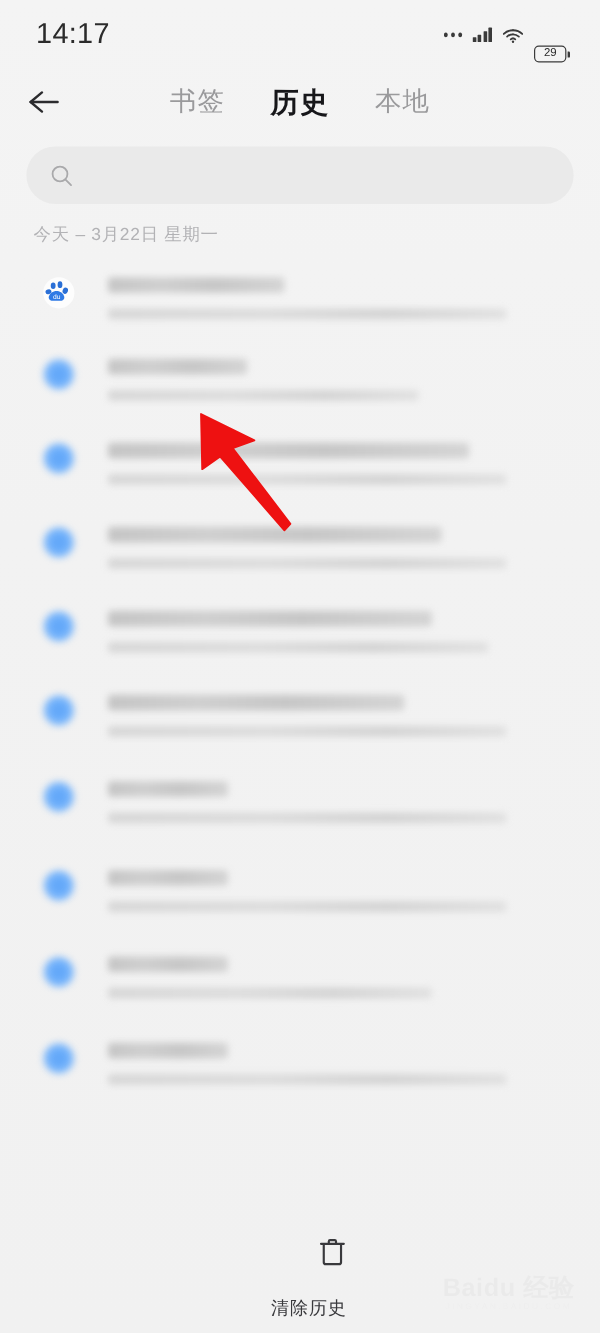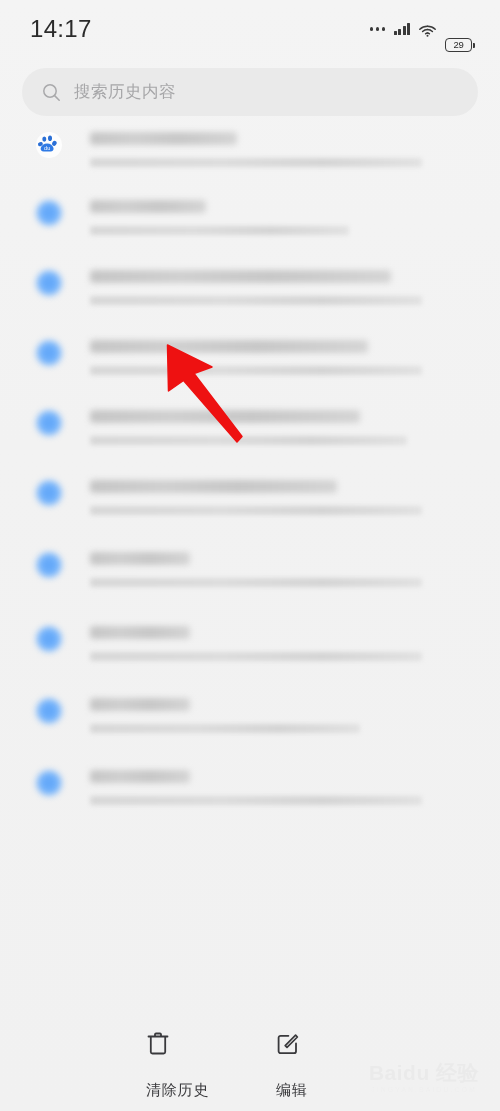--- a/index.html
+++ b/index.html
@@ -125,21 +125,21 @@
     filter:blur(2.9px); opacity:.78;
   }
 
   
   .bottombar {
     flex:0 0 84px; height:84px;
     display:flex; align-items:center; justify-content:center; gap:52px;
     padding-bottom:8px;
   }
   .bbtn {
-    display:flex; flex-direction:column; align-items:flex-start; gap:25px; cursor:pointer;
+    display:flex; flex-direction:column; align-items:flex-end; gap:25px; cursor:pointer;
     min-width:78px;
   }
   .bbtn .lbl { font-size:15px; color:#39393c; letter-spacing:.8px; }
 
   
   .cursor { position:absolute; left:150px; top:318px; pointer-events:none; }
 
   
   .watermark {
     position:absolute; right:6px; bottom:16px;
@@ -178,32 +178,45 @@
           <path d="M8.5 9C9.2 9 9.9 9.3 10.4 9.8" stroke="#3a3a3a" stroke-width="1.5" fill="none" stroke-linecap="round"></path>
           <circle cx="8.5" cy="11.8" r="1" fill="#3a3a3a"></circle>
         </svg>
       </span>
       <span class="battery">
         <span>29</span>
       </span>
     </div>
   </div>
 
+  <div class="navbar">
+    <div class="back-btn">
+      <svg width="30" height="22" viewBox="0 0 30 22">
+        <path d="M13 3 L3.5 11 L13 19" stroke="#2b2b2e" stroke-width="2" fill="none" stroke-linecap="round" stroke-linejoin="round"></path>
+        <path d="M3.5 11 H26" stroke="#2b2b2e" stroke-width="2" fill="none" stroke-linecap="round"></path>
+      </svg>
+    </div>
+    <div class="tabs">
+      <div class="tab">书签</div>
+      <div class="tab active">历史</div>
+      <div class="tab">本地</div>
+    </div>
+  </div>
 
   <div class="search-wrap">
     <div class="searchbar">
       <svg width="19" height="19" viewBox="0 0 19 19">
         <circle cx="8" cy="8" r="6.2" stroke="#a9a9ab" stroke-width="1.5" fill="none"></circle>
         <path d="M12.6 12.6 L17.2 17.2" stroke="#a9a9ab" stroke-width="1.5" stroke-linecap="round"></path>
       </svg>
-      <span class="search-ph">搜索历史内容</span>
-    </div>
-  </div>
-
-
+    </div>
+  </div>
+
+
+  <div class="date-head">今天 – 3月22日 星期一</div>
 
   <div class="list">
       <div class="hrow" style="top: 12px;">
         <div class="fav baidu">
           <svg width="24" height="24" viewBox="0 0 24 24">
             <ellipse cx="7.3" cy="6.1" rx="2.0" ry="2.7" fill="#2a6fd6"></ellipse>
             <ellipse cx="13.0" cy="5.2" rx="2.0" ry="2.8" fill="#2a6fd6"></ellipse>
             <ellipse cx="3.4" cy="11.1" rx="2.5" ry="2.0" fill="#2a6fd6" transform="rotate(-20 3.4 11.1)"></ellipse>
             <ellipse cx="17.4" cy="10.3" rx="2.2" ry="2.6" fill="#2a6fd6" transform="rotate(22 17.4 10.3)"></ellipse>
             <path d="M10.2 10.4c3.0 0 5.6 2.0 6.3 4.6.5 1.9-.9 3.6-3.0 3.6H6.7c-2.1 0-3.5-1.7-3.0-3.6.7-2.6 3.3-4.6 6.5-4.6z" fill="#2f7ae5"></path>
@@ -282,27 +295,20 @@
 
   <div class="bottombar">
     <div class="bbtn">
       <svg width="24" height="25" viewBox="0 0 24 25">
         <path d="M2.5 5.5 H21.5" stroke="#39393c" stroke-width="1.8" stroke-linecap="round"></path>
         <path d="M9 5.5 V3.4 A1 1 0 0 1 10 2.5 H14 A1 1 0 0 1 15 3.4 V5.5" stroke="#39393c" stroke-width="1.8" fill="none" stroke-linejoin="round"></path>
         <path d="M4.8 5.5 V21 A1.6 1.6 0 0 0 6.4 22.5 H17.6 A1.6 1.6 0 0 0 19.2 21 V5.5" stroke="#39393c" stroke-width="1.8" fill="none" stroke-linejoin="round"></path>
       </svg>
       <span class="lbl">清除历史</span>
     </div>
-    <div class="bbtn">
-      <svg width="24" height="25" viewBox="0 0 24 25">
-        <path d="M20 12.5 V20.2 A2 2 0 0 1 18 22.2 H4.6 A2 2 0 0 1 2.6 20.2 V6.8 A2 2 0 0 1 4.6 4.8 H12.4" stroke="#39393c" stroke-width="1.8" fill="none" stroke-linecap="round" stroke-linejoin="round"></path>
-        <path d="M9.2 14.6 L19.6 4.2 L21.4 6 L11 16.4 Z" stroke="#39393c" stroke-width="1.7" fill="none" stroke-linejoin="round"></path>
-      </svg>
-      <span class="lbl">编辑</span>
-    </div>
   </div>
 
   <div class="cursor">
     <svg width="110" height="135" viewBox="0 0 110 135">
       <path d="M17.5 27 L18.5 73 L33.5 62.5 L87 124 L92 118.5 L44 55.5 L62 49 Z" fill="#ee1111" stroke="#ee1111" stroke-width="1.5" stroke-linejoin="round"></path>
     </svg>
   </div>
 
   <div class="watermark">
     <span class="wm-text">Baidu 经验</span>

